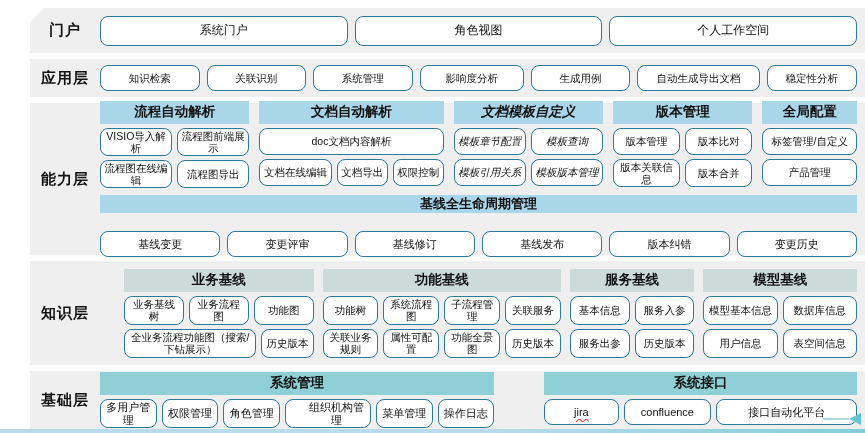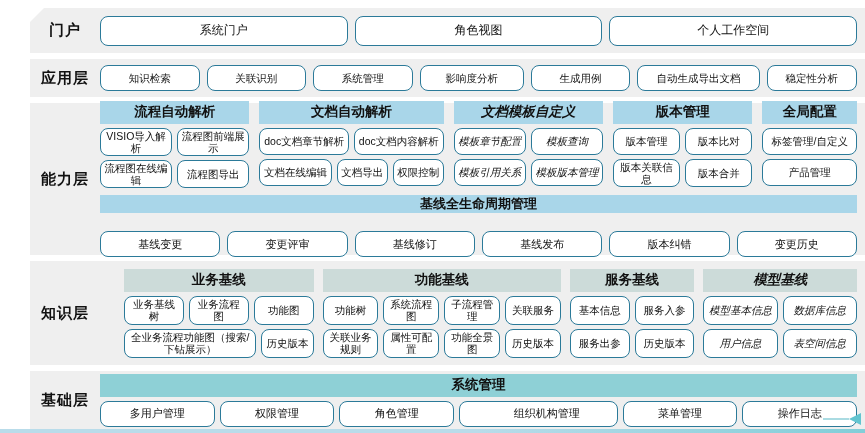--- a/index.html
+++ b/index.html
@@ -116,21 +116,20 @@
               <div class="btn">流程图前端展示</div>
             </div>
             <div class="btn-row">
               <div class="btn">流程图在线编辑</div>
               <div class="btn">流程图导出</div>
             </div>
           </div>
           <div class="group" style="flex: 185 1 0px;">
             <div class="group-header header-blue">文档自动解析</div>
             <div class="btn-row">
-              <div class="btn">doc文档章节解析</div>
               <div class="btn">doc文档内容解析</div>
             </div>
             <div class="btn-row">
               <div class="btn" style="flex-grow: 1.5;">文档在线编辑</div>
               <div class="btn">文档导出</div>
               <div class="btn">权限控制</div>
             </div>
           </div>
           <div class="group" style="flex: 150 1 0px; font-style: italic;">
             <div class="group-header header-blue">文档模板自定义</div>
@@ -210,21 +209,21 @@
             <div class="group-header header-gray">服务基线</div>
             <div class="btn-row">
               <div class="btn">基本信息</div>
               <div class="btn">服务入参</div>
             </div>
             <div class="btn-row">
               <div class="btn">服务出参</div>
               <div class="btn">历史版本</div>
             </div>
           </div>
-          <div class="group" style="flex: 158 1 0px; font-style: italic;">
+          <div class="group" style="flex: 158 1 0px;">
             <div class="group-header header-gray">模型基线</div>
             <div class="btn-row">
               <div class="btn">模型基本信息</div>
               <div class="btn">数据库信息</div>
             </div>
             <div class="btn-row">
               <div class="btn">用户信息</div>
               <div class="btn">表空间信息</div>
             </div>
           </div>
@@ -239,20 +238,28 @@
             <div class="group-header header-teal">系统管理</div>
             <div class="btn-row">
               <div class="btn">多用户管理</div>
               <div class="btn">权限管理</div>
               <div class="btn">角色管理</div>
               <div class="btn" style="flex-grow: 1.25; padding-left: 20px;">组织机构管理</div>
               <div class="btn">菜单管理</div>
               <div class="btn">操作日志</div>
             </div>
           </div>
+          <div class="group" style="flex: 300 1 0px;">
+            <div class="group-header header-teal">系统接口</div>
+            <div class="btn-row">
+              <div class="btn wavy">jira</div>
+              <div class="btn" style="flex-grow: 1.2;">confluence</div>
+              <div class="btn" style="flex-grow: 2;">接口自动化平台</div>
+            </div>
+          </div>
         </div>
       </div>
     </div>
   </div>
 
 <div class="pointer-arrow">
   <span class="tail"></span>
   <span class="head"></span>
 </div>
 <div class="bottom-line"></div>

